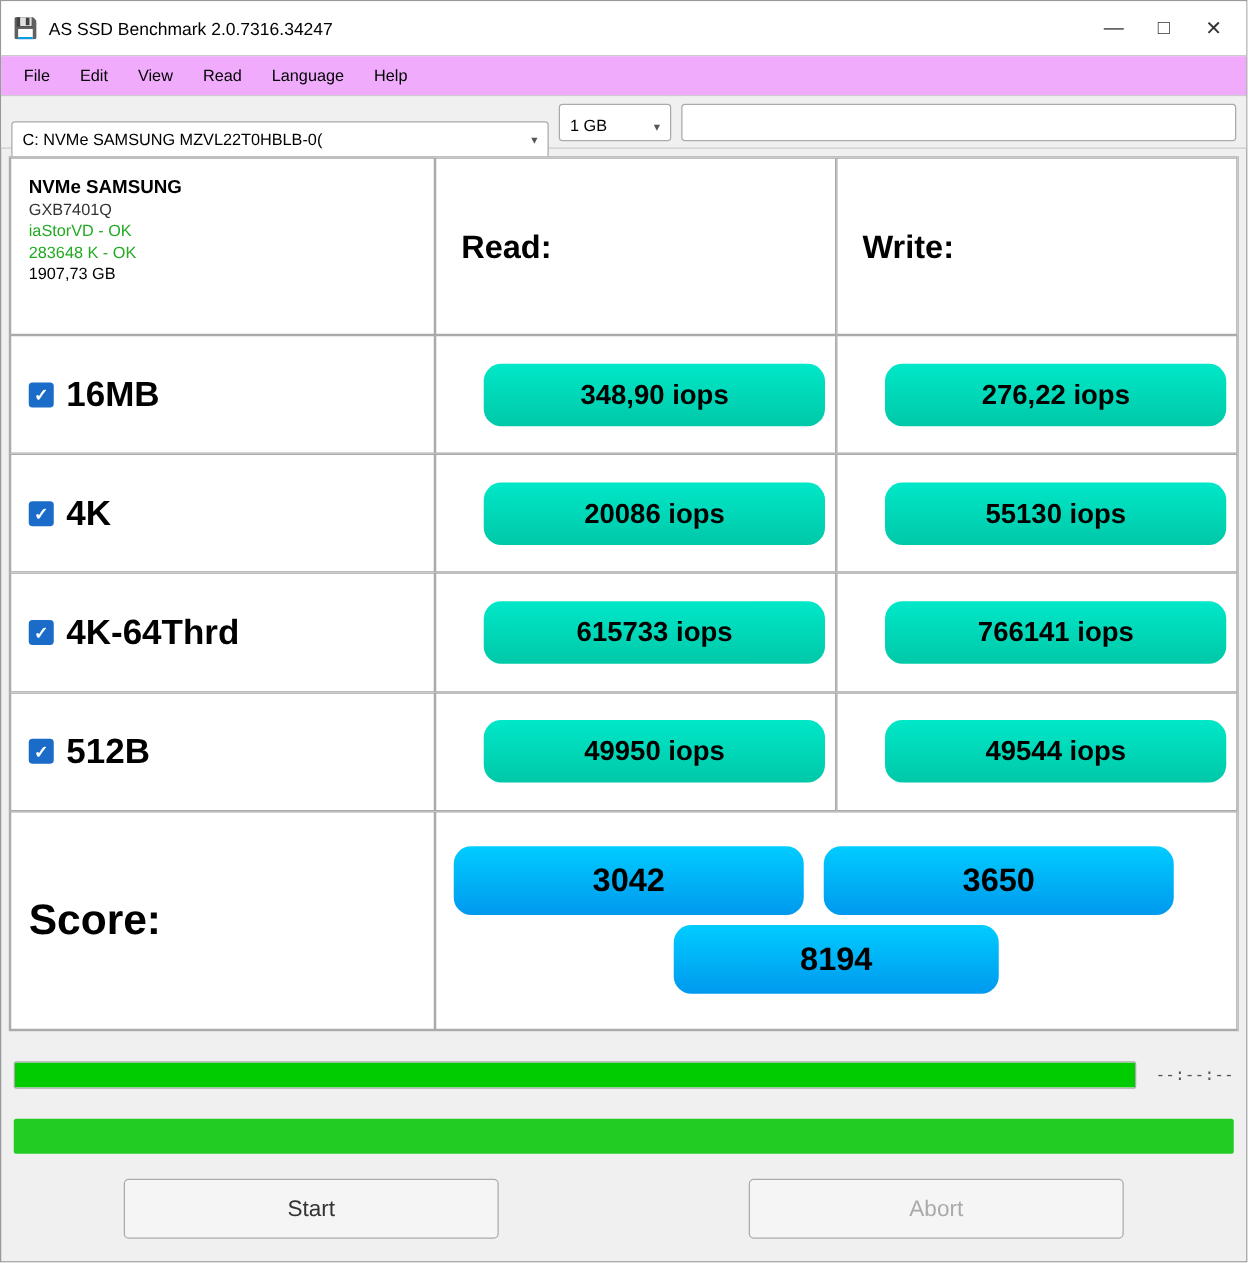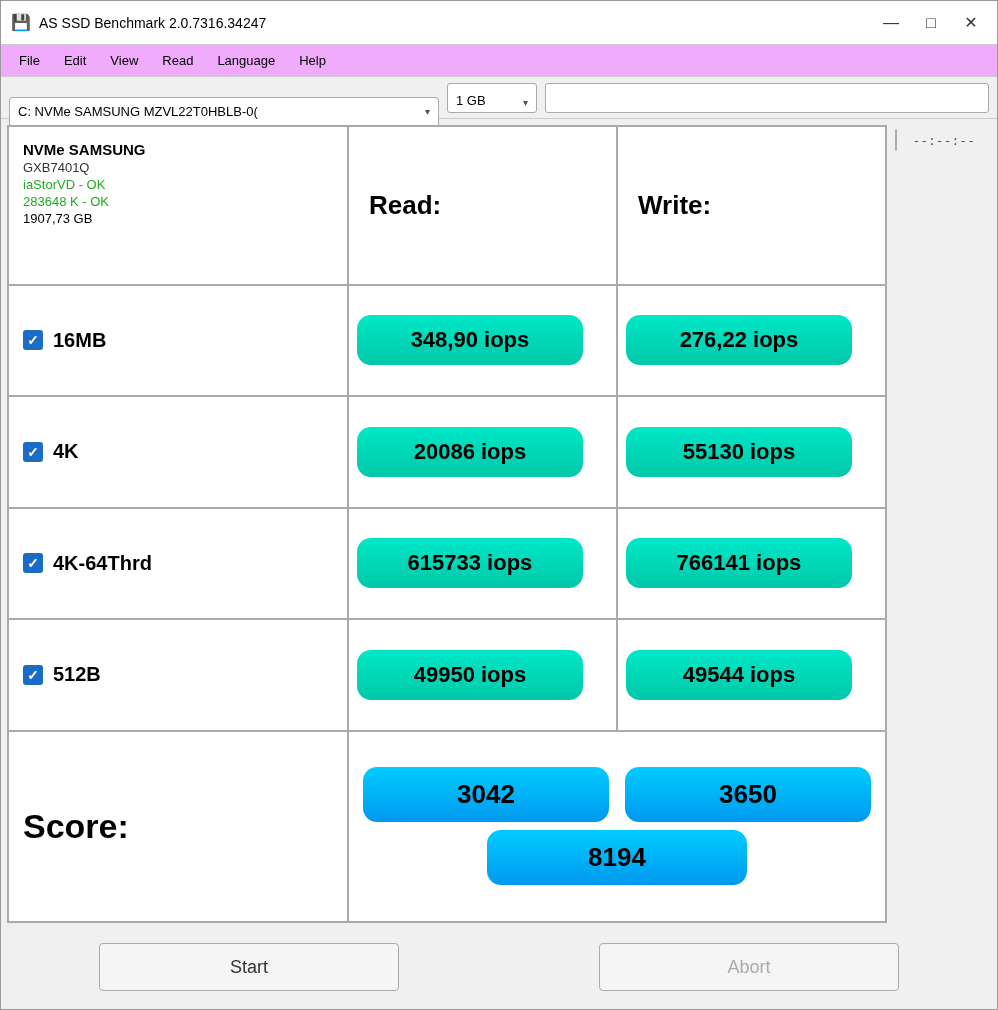--- a/index.html
+++ b/index.html
@@ -125,39 +125,39 @@
       flex: 1;
       border: 1px solid #aaa;
       background: #fff;
       height: 30px;
       border-radius: 3px;
     }
     
     .main-content {
       flex: 1;
       display: flex;
-      flex-direction: row;
+      flex-direction: column;
       padding: 6px;
-      gap: 4px;
+      gap: 20px;
       overflow: hidden;
     }
     
     .bench-table {
       border: 1px solid #aaa;
       background: #fff;
       flex: 1;
       display: grid;
       grid-template-columns: 340px 1fr 1fr;
       grid-template-rows: auto auto auto auto auto auto;
     }
     .cell {
       border: 1px solid #aaa;
       display: flex;
       align-items: center;
-      justify-content: flex-start;
+      justify-content: flex-end;
       padding: 8px;
     }
     
     .info-cell {
       display: flex;
       flex-direction: column;
       gap: 2px;
       padding: 14px;
       border: 1px solid #aaa;
     }
@@ -211,21 +211,21 @@
       align-items: center;
       justify-content: center;
       flex-shrink: 0;
     }
     .checkbox-check {
       color: #fff;
       font-size: 14px;
       font-weight: bold;
     }
     .row-label-text {
-      font-size: 20px;
+      font-size: 28px;
       font-weight: bold;
       color: #000;
     }
     
     .value-badge {
       background: linear-gradient(180deg, #00e8c8 0%, #00c8a8 100%);
       border-radius: 14px;
       padding: 12px 18px;
       font-size: 22px;
       font-weight: bold;

